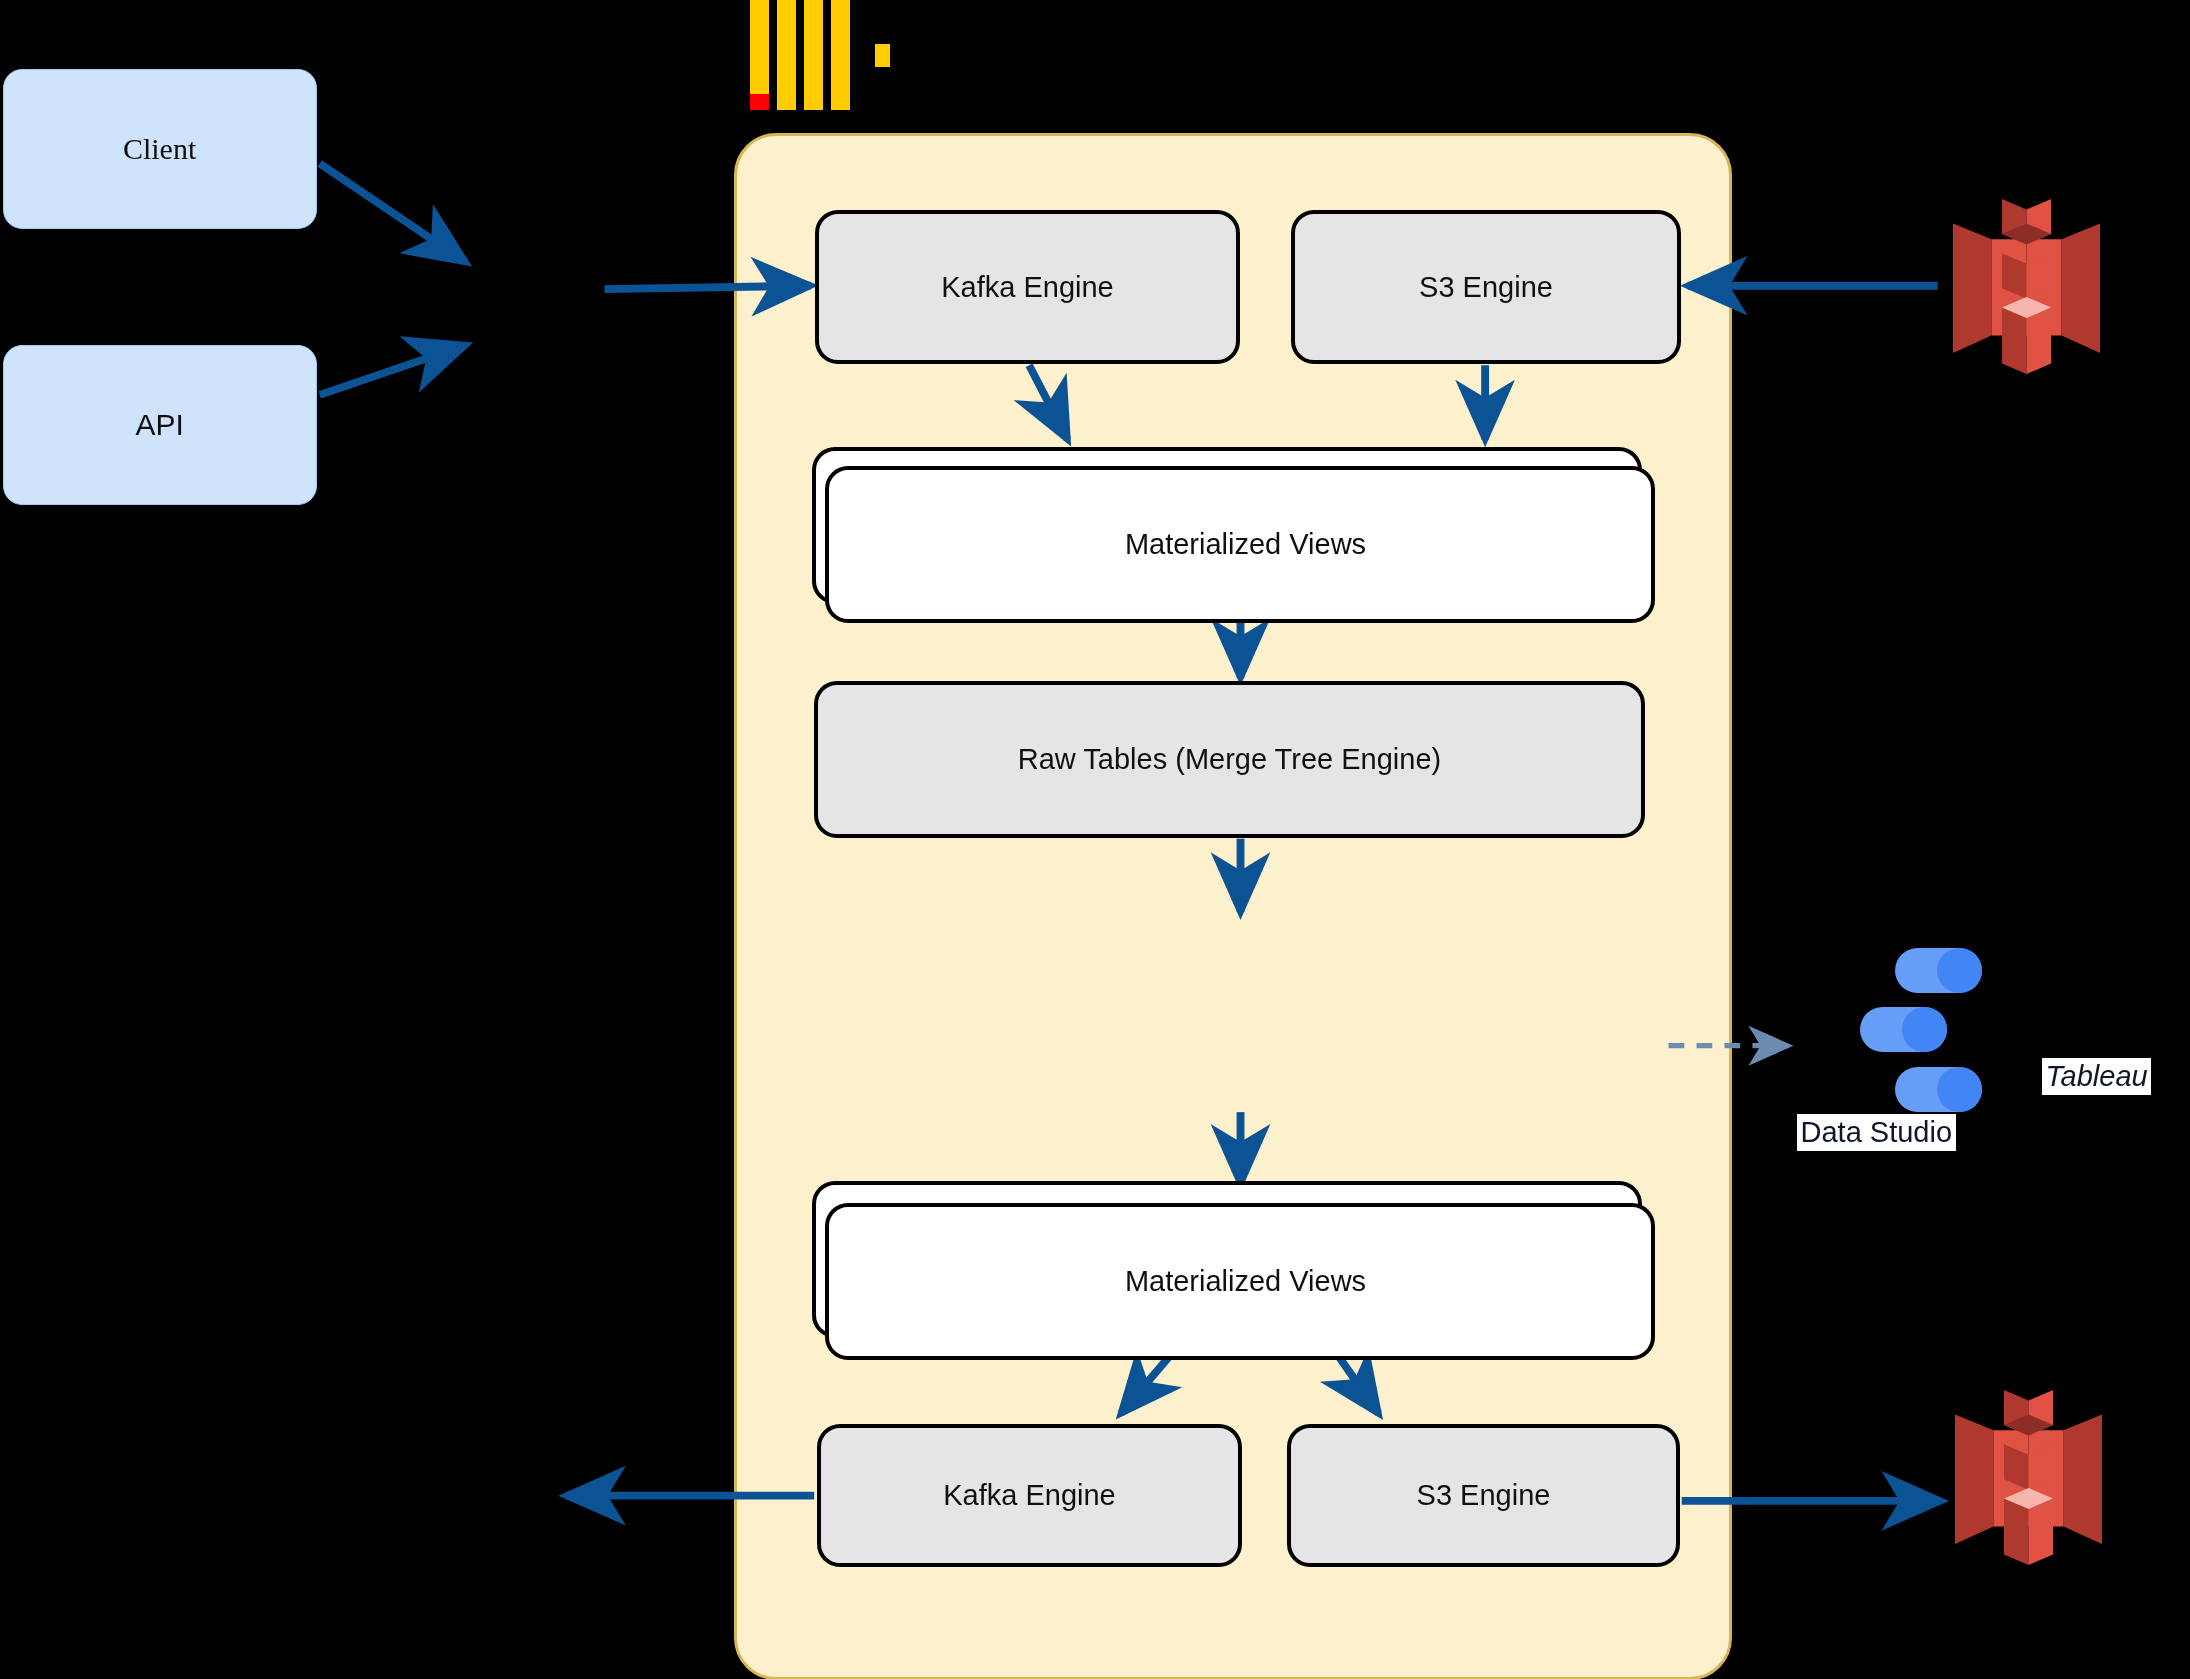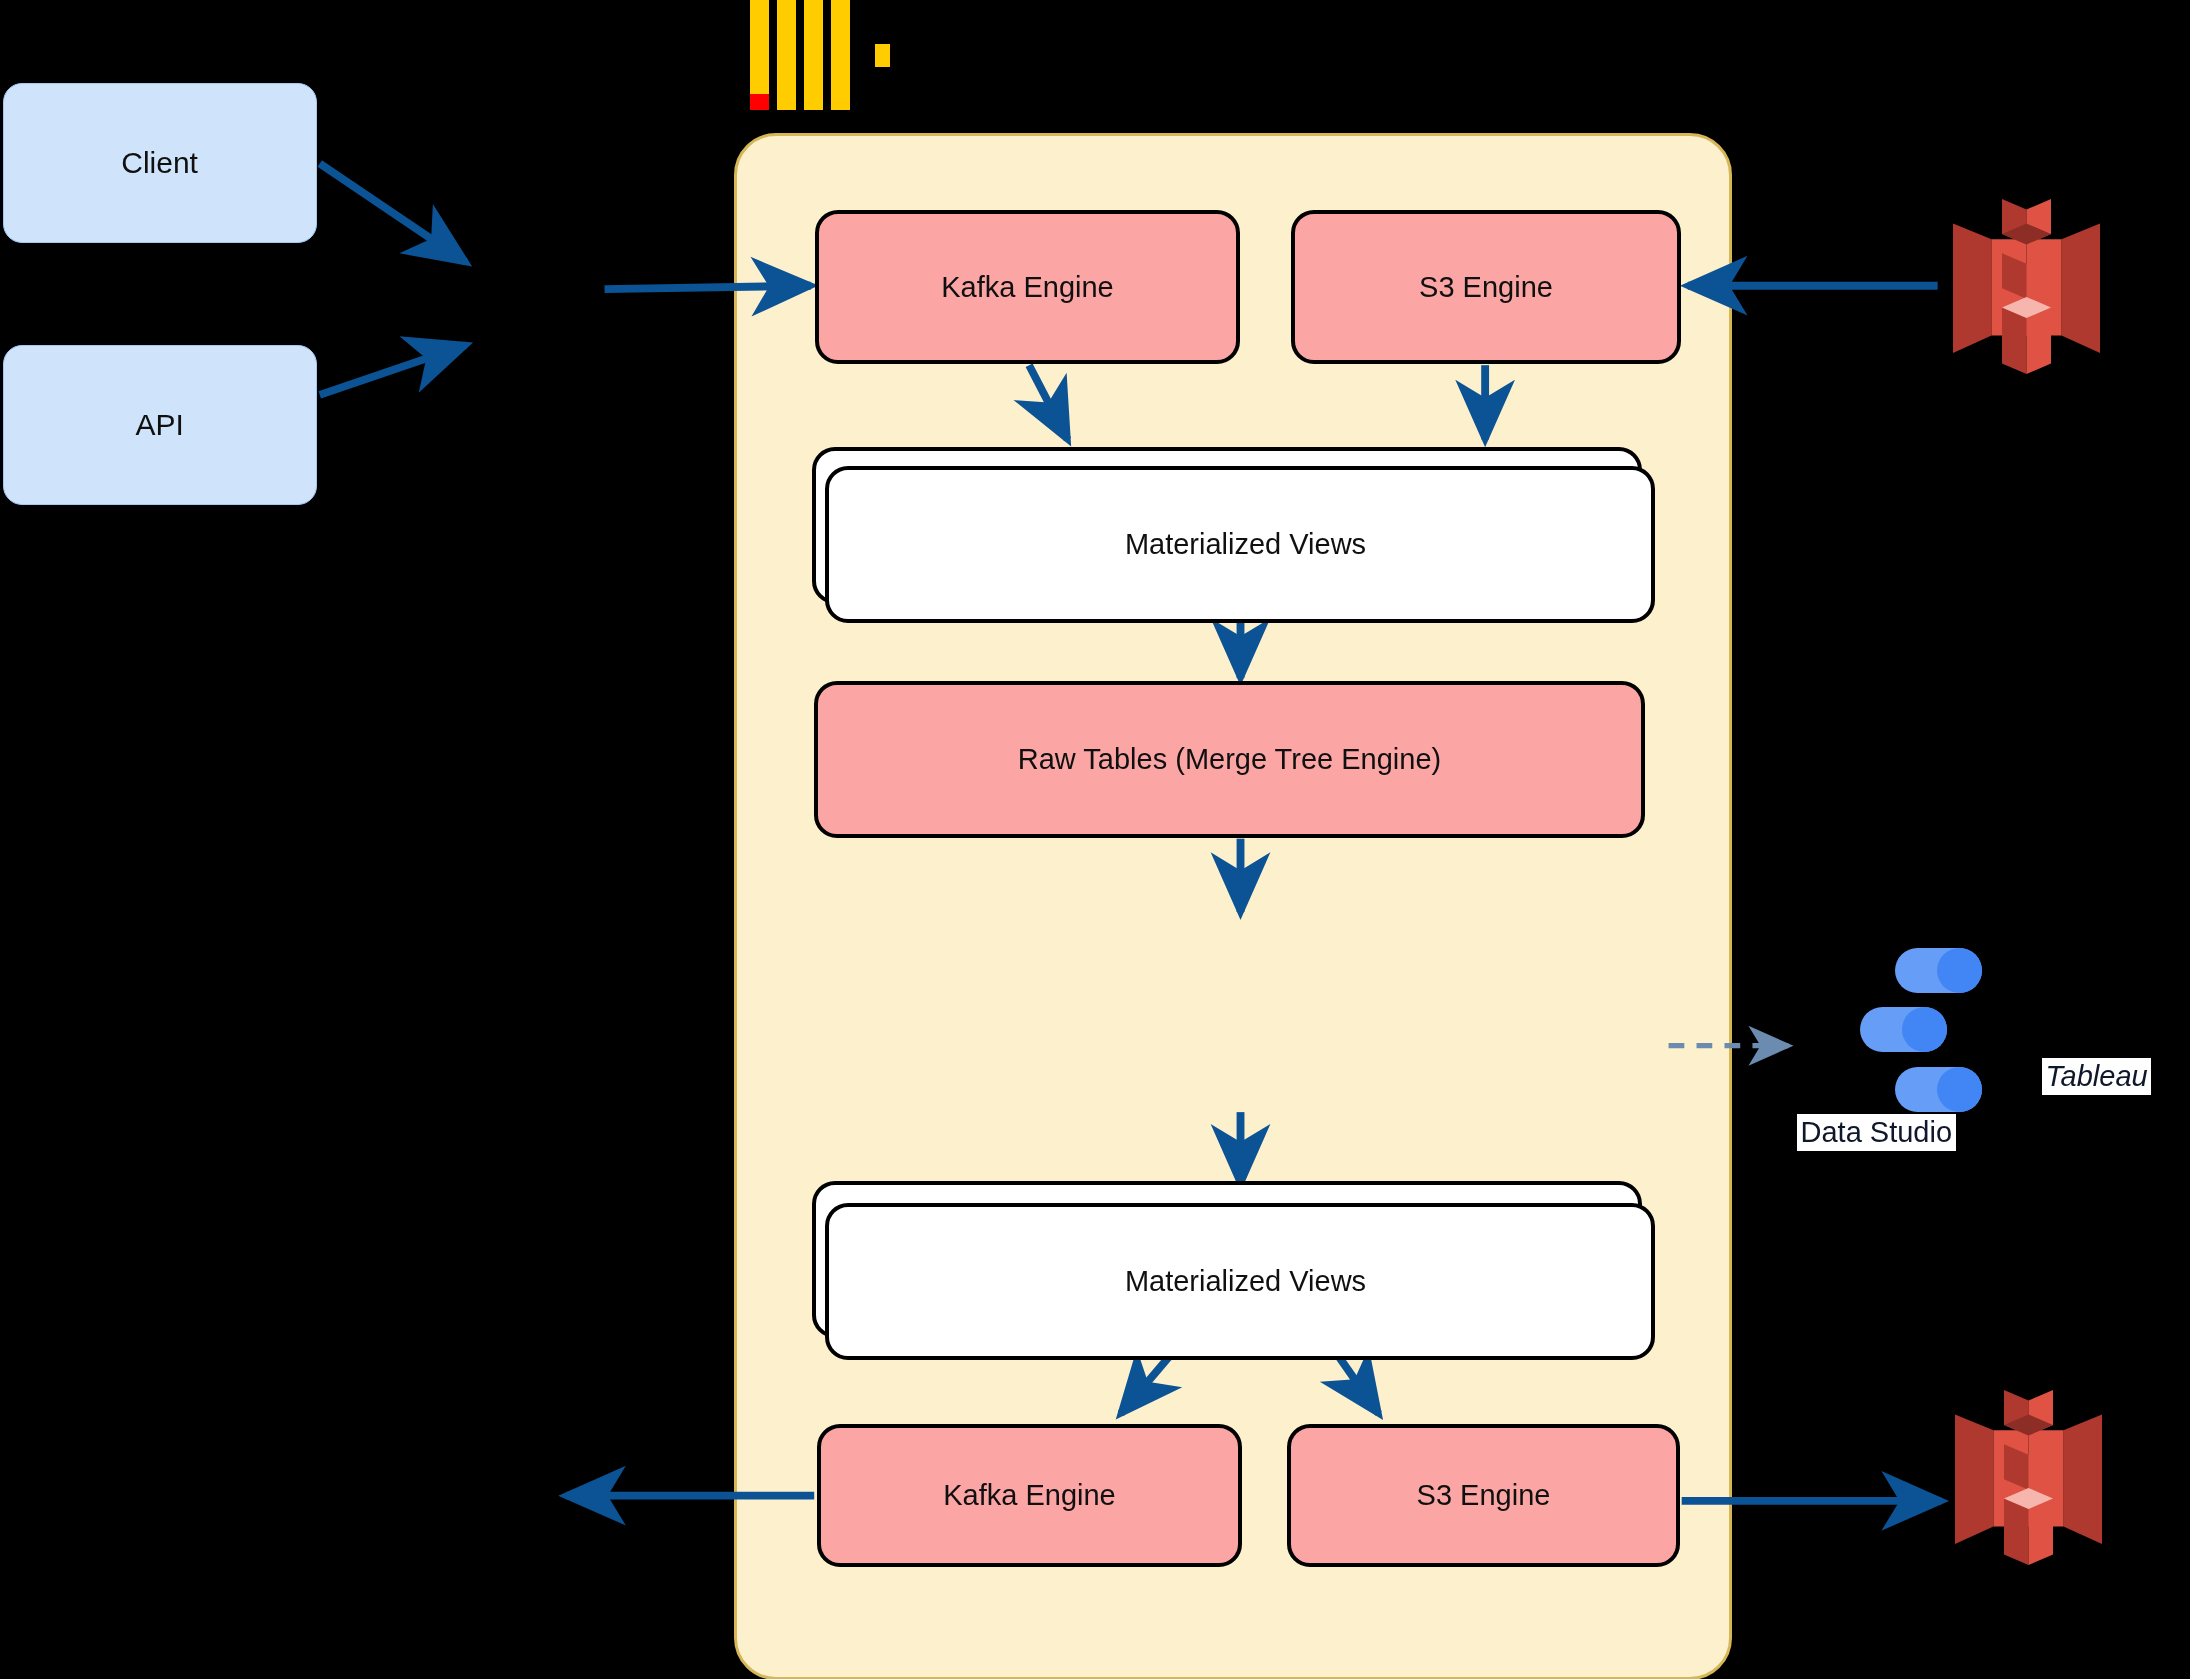--- a/index.html
+++ b/index.html
@@ -35,21 +35,21 @@
   }
   .src-box {
     background: #cfe4fb;
     border: 1.7px solid #9ec9f5;
     border-radius: 19px;
     color: #101010;
     font-size: 30px;
     z-index: 10;
   }
   .engine-box {
-    background: #fca5a5;
+    background: #e5e5e5;
     border: 4.4px solid #000000;
     border-radius: 23px;
     color: #101010;
     font-size: 29px;
     z-index: 12;
   }
   .stack-wrap {
     position: absolute;
     z-index: 12;
   }
@@ -208,21 +208,21 @@
 
     <line x1="1345" y1="1545" x2="1283" y2="1618" stroke="#0b5394" stroke-width="9" marker-end="url(#arrowSolid)"></line>
 
     <line x1="1527" y1="1545" x2="1578" y2="1618" stroke="#0b5394" stroke-width="9" marker-end="url(#arrowSolid)"></line>
 
     <line x1="932" y1="1712" x2="648" y2="1712" stroke="#0b5394" stroke-width="9" marker-end="url(#arrowSolid)"></line>
 
     <line x1="1925" y1="1718" x2="2222" y2="1718" stroke="#0b5394" stroke-width="9" marker-end="url(#arrowSolid)"></line>
   </svg>
 
-  <div class="node src-box" style="left:2.6px; top:83px; width:314px; height:160px;">
+  <div class="node src-box" style="left:2.6px; top:69px; width:314px; height:160px;font-family:Liberation Serif, serif;">
     <span>Client</span>
   </div>
 
   <div class="node src-box" style="left:2.6px; top:345px; width:314px; height:160px;">
     <span>API</span>
   </div>
 
   <div class="node engine-box" style="left:815px; top:210px; width:425px; height:154px;">
     <span>Kafka Engine</span>
   </div>

